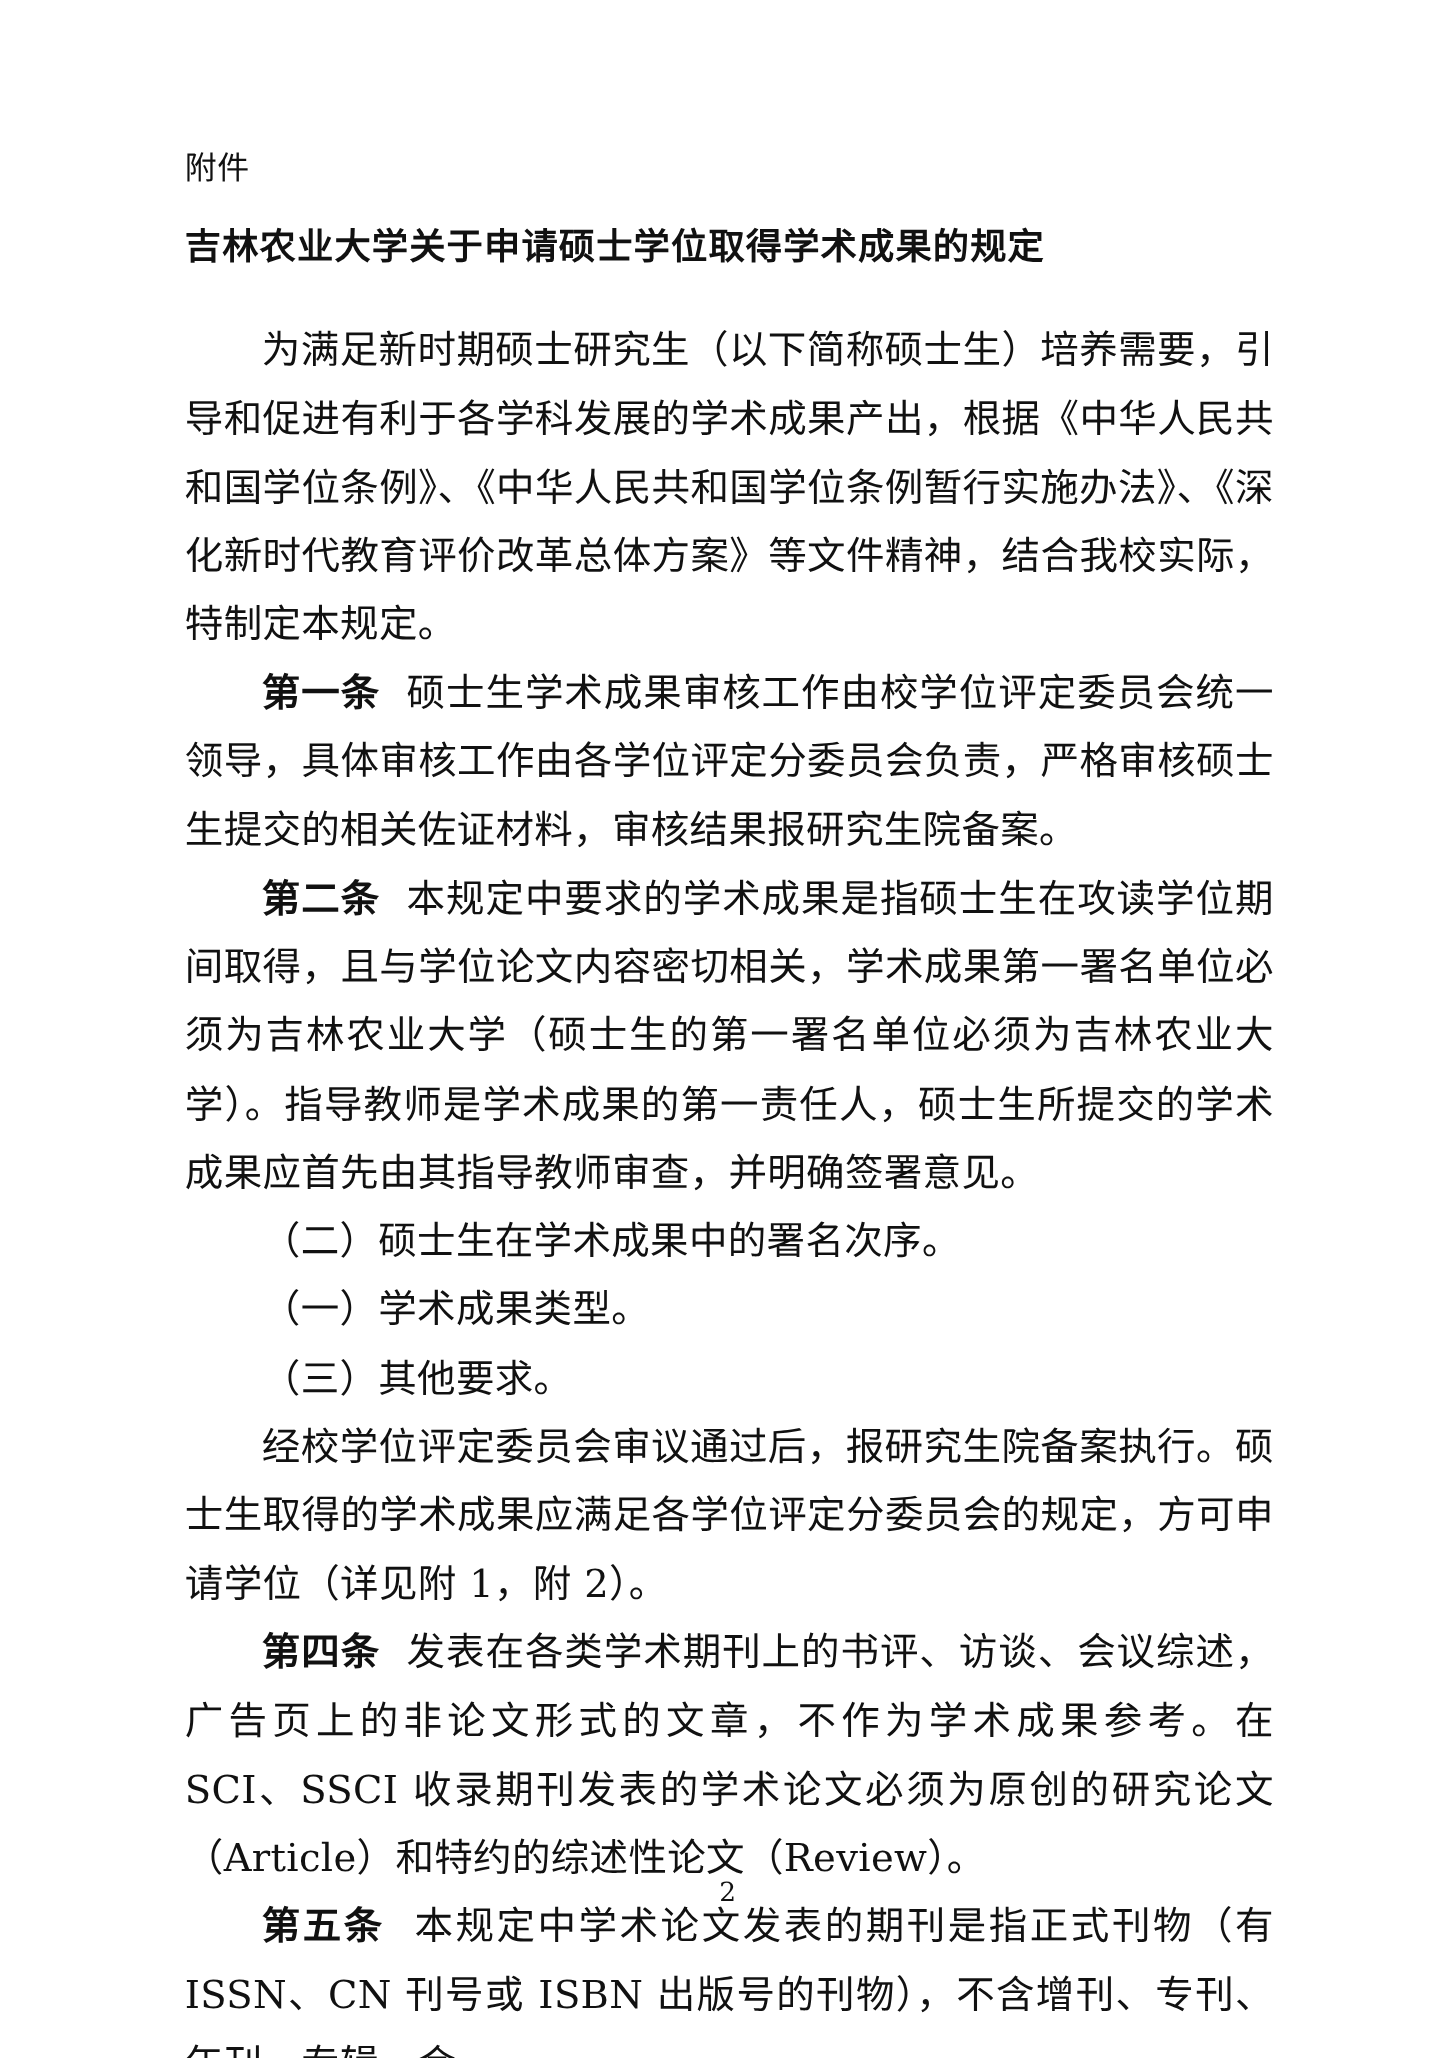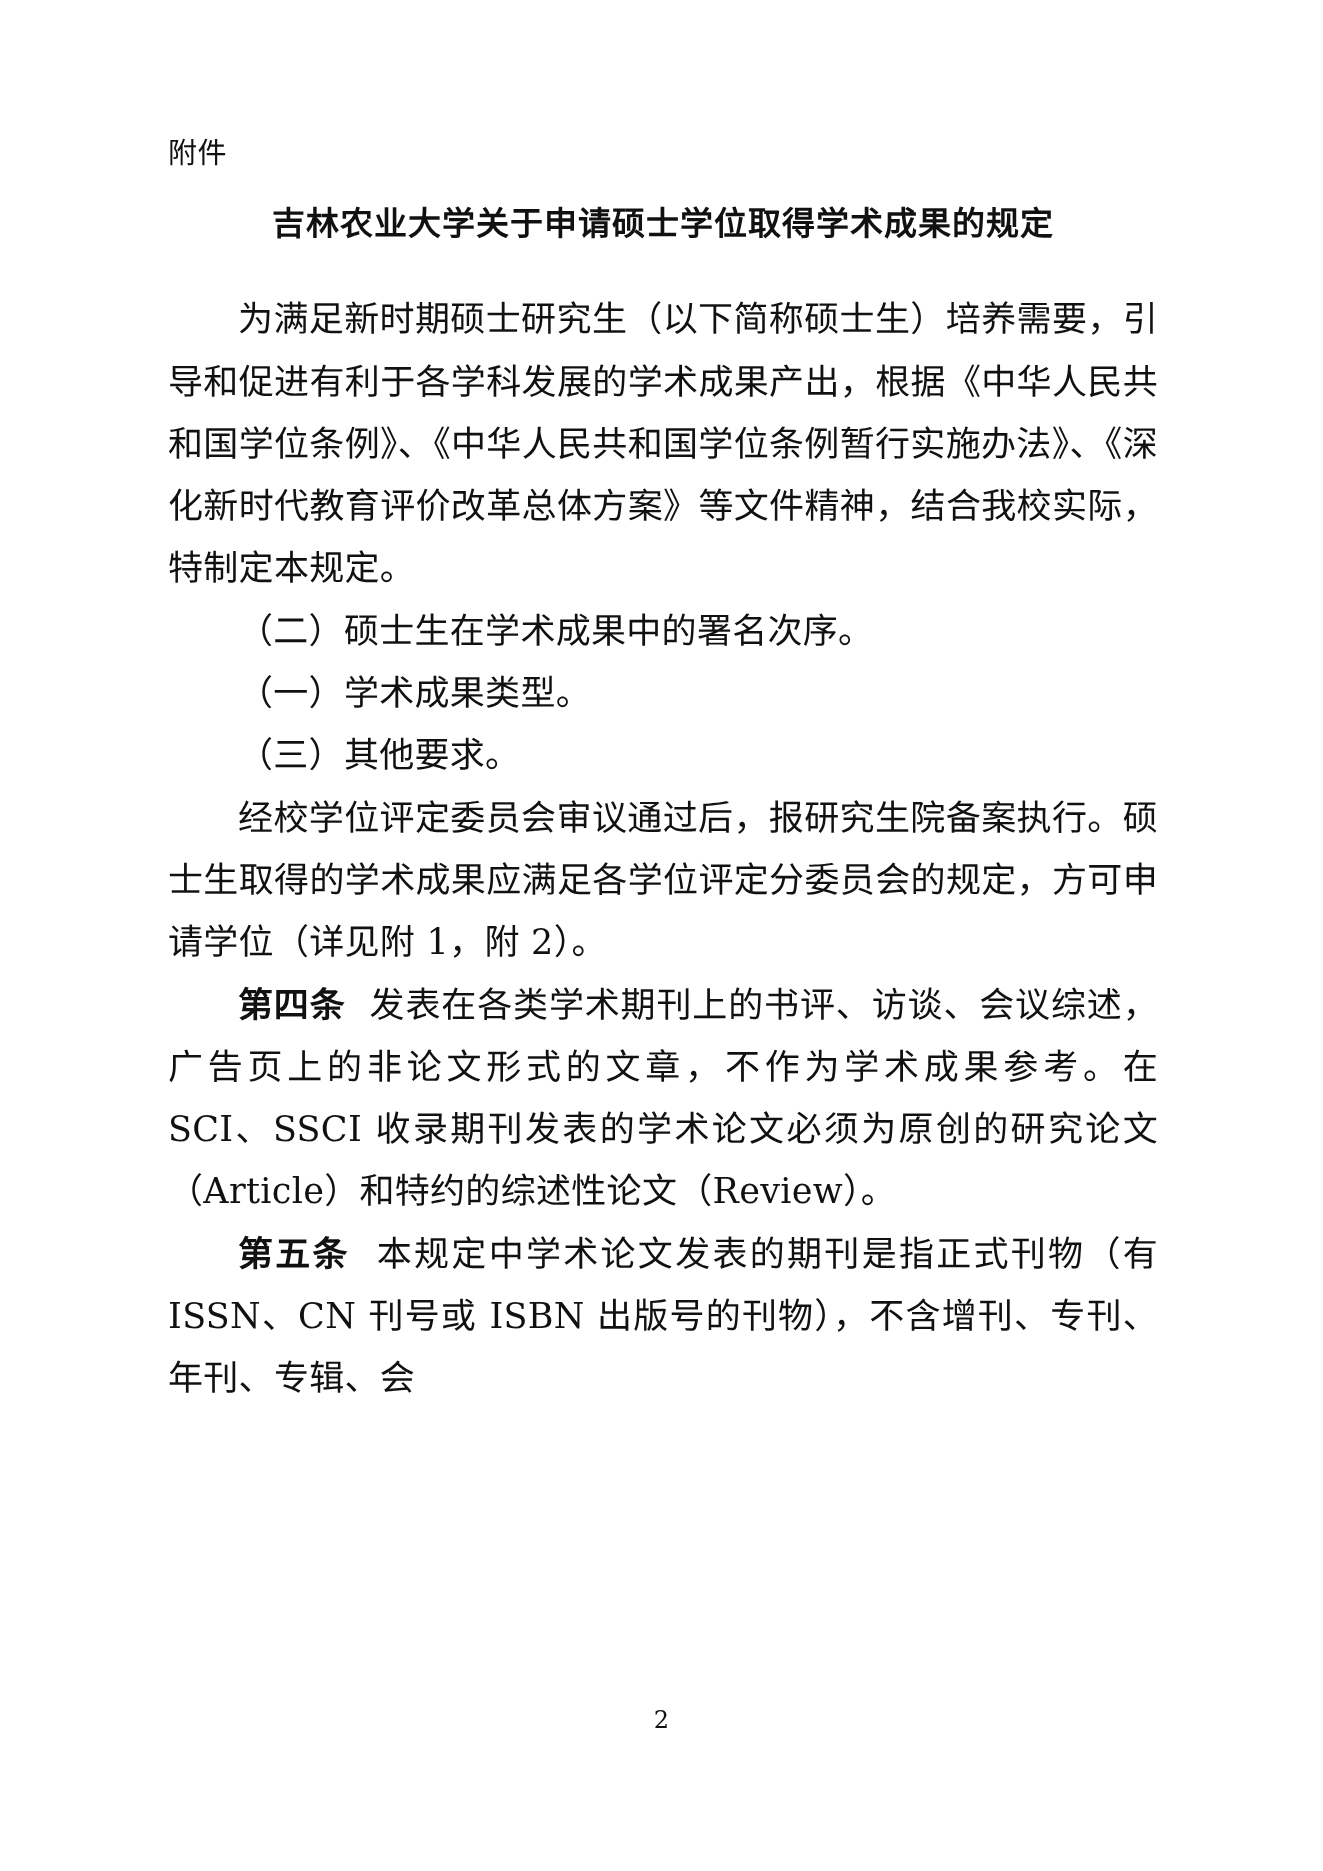--- a/index.html
+++ b/index.html
@@ -27,21 +27,20 @@
   }
   .attachment-label {
     font-size: 29px;
     line-height: 1.5;
     letter-spacing: 0.5px;
     margin: 0 0 22px 0;
   }
   .doc-title {
     font-size: 33px;
     font-weight: bold;
-    text-align: center;
     letter-spacing: 1px;
     margin: 0 0 38px 0;
     line-height: 1.6;
   }
   p.body-par {
     font-size: 35px;
     line-height: 1.78;
     margin: 0;
     text-align: justify;
     text-justify: inter-ideograph;
@@ -67,21 +66,23 @@
 
 <div class="page">
   <div class="content">
 
     <div class="attachment-label">附件</div>
 
     <h1 class="doc-title">吉林农业大学关于申请硕士学位取得学术成果的规定</h1>
 
     <p class="body-par"><span class="lead"></span><span>为满足新时期硕士研究生（以下简称硕士生）培养需要，引导和促进有利于各学科发展的学术成果产出，根据《中华人民共和国学位条例》、《中华人民共和国学位条例暂行实施办法》、《深化新时代教育评价改革总体方案》等文件精神，结合我校实际，特制定本规定。</span></p>
 
+    <p class="body-par"><span class="lead">第一条</span>&nbsp;&nbsp;<span>硕士生学术成果审核工作由校学位评定委员会统一领导，具体审核工作由各学位评定分委员会负责，严格审核硕士生提交的相关佐证材料，审核结果报研究生院备案。</span></p>
 
+    <p class="body-par"><span class="lead">第二条</span>&nbsp;&nbsp;<span>本规定中要求的学术成果是指硕士生在攻读学位期间取得，且与学位论文内容密切相关，学术成果第一署名单位必须为吉林农业大学（硕士生的第一署名单位必须为吉林农业大学）。指导教师是学术成果的第一责任人，硕士生所提交的学术成果应首先由其指导教师审查，并明确签署意见。</span></p>
 
 
     <p class="body-par"><span>（二）硕士生在学术成果中的署名次序。</span></p>
 
     <p class="body-par"><span>（一）学术成果类型。</span></p>
 
     <p class="body-par"><span>（三）其他要求。</span></p>
 
     <p class="body-par"><span>经校学位评定委员会审议通过后，报研究生院备案执行。硕士生取得的学术成果应满足各学位评定分委员会的规定，方可申请学位（详见附 1，附 2）。</span></p>
 

